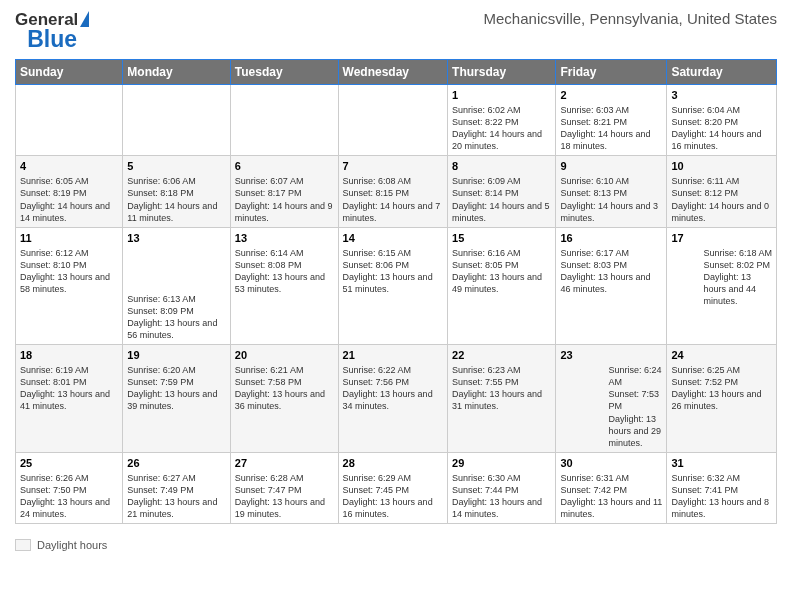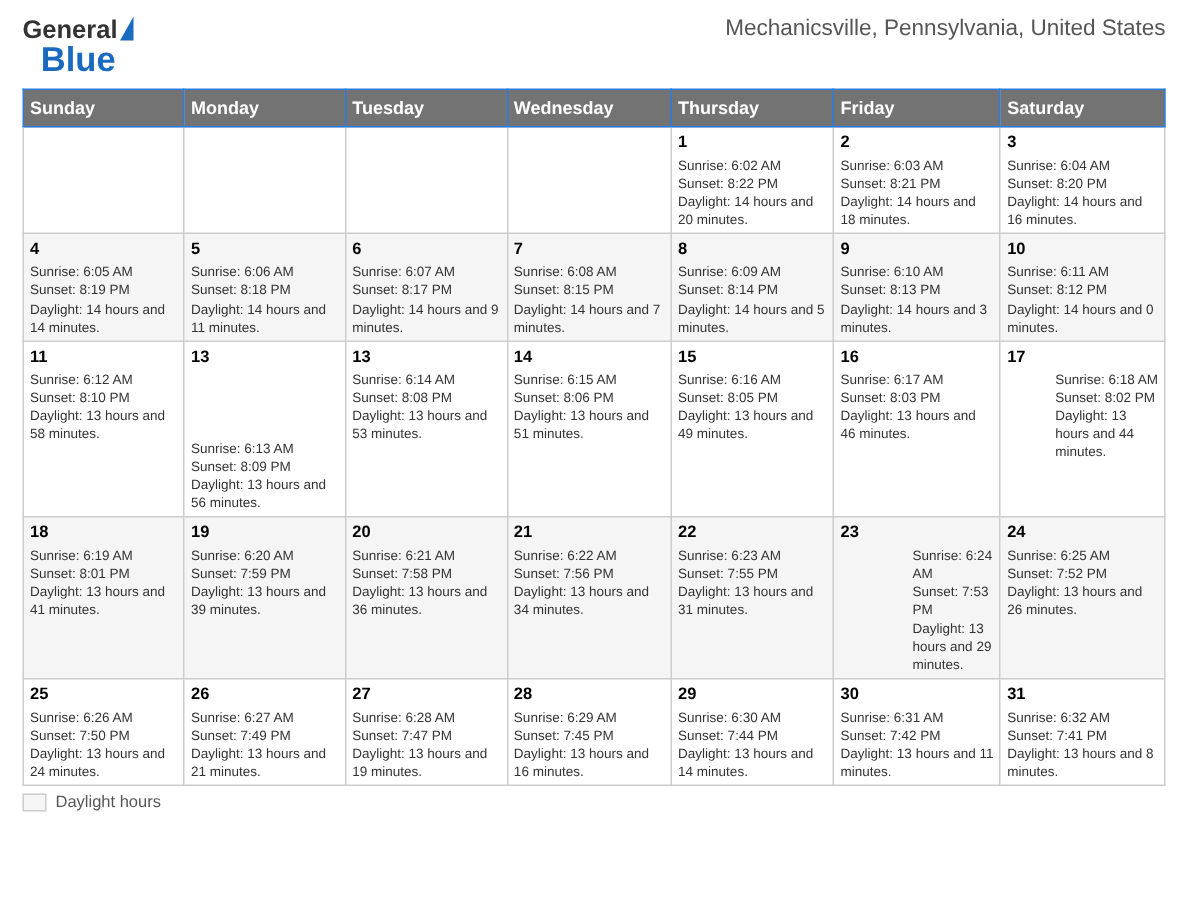--- a/index.html
+++ b/index.html
@@ -73,21 +73,21 @@
     }
     .day-info {
       color: #333;
       font-size: 9px;
       line-height: 1.35;
     }
     .empty-cell {
       background: #fff !important;
     }
     .footer-note {
-      margin-top: 5px;
+      margin-top: 15px;
       font-size: 11px;
       color: #555;
       display: flex;
       align-items: center;
       gap: 6px;
     }
     .footer-box {
       display: inline-block;
       width: 16px;
       height: 12px;

